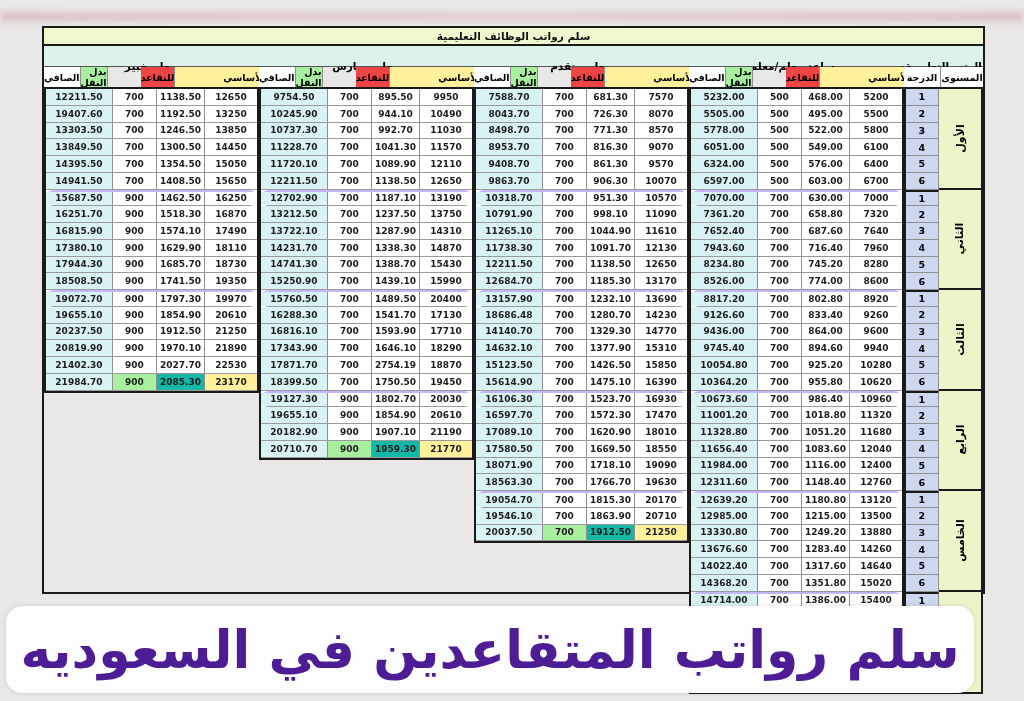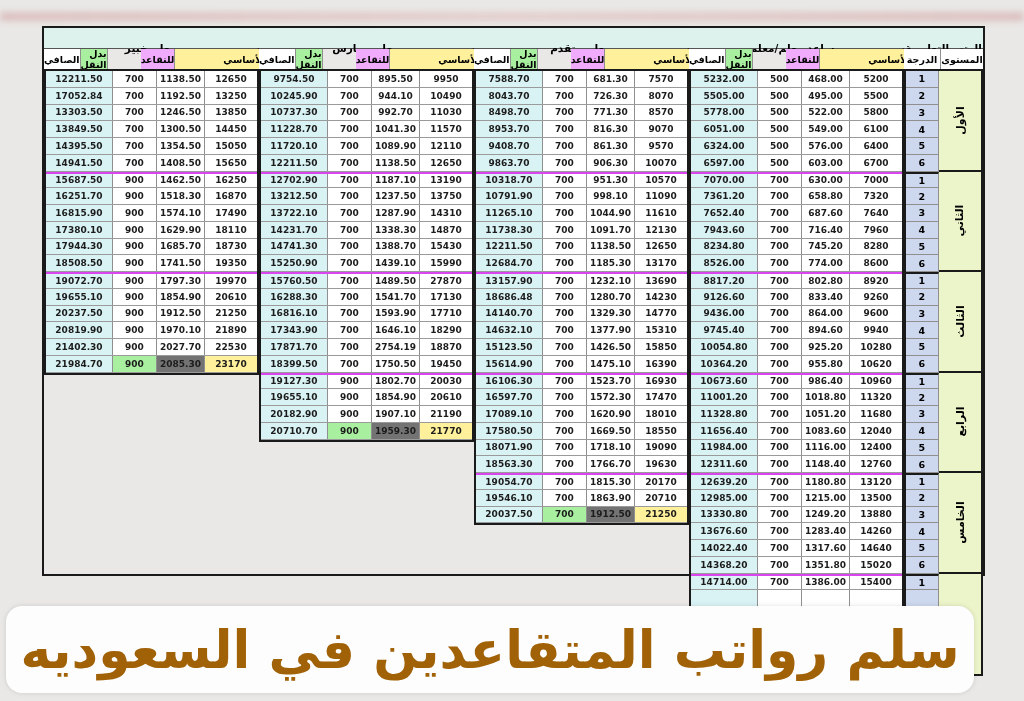--- a/index.html
+++ b/index.html
@@ -16,54 +16,55 @@
   .hdr-groups{height:21px;box-sizing:border-box;display:flex;background:#def2ed;}
   .hg{box-sizing:border-box;border-right:2px solid #1a1a1a;border-bottom:1px solid #555;
       display:flex;align-items:center;justify-content:center;
       font-size:10.5px;font-weight:bold;direction:rtl;background:#def2ed;margin-top:20px;}
   .hg.rank{border-right:none;background:#22c55e;}
   .hdr-sub{height:20px;box-sizing:border-box;display:flex;justify-content:flex-end;}
   .sg{box-sizing:border-box;display:flex;border-right:2px solid #1a1a1a;width:215px;}
   .sc{box-sizing:border-box;border-right:1px solid #8f8f8f;display:flex;align-items:center;justify-content:center;
       font-size:9.5px;font-weight:bold;direction:rtl;background:#fff;}
   .sc:last-child{border-right:none;flex:1;}
-  .sc.tr{background:#a8ef9f;} .sc.pe{background:#f0abfc;margin-left:33px;} .sc.ba{background:#fff09b;padding-left:48px;}
+  .sc.tr{background:#a8ef9f;} .sc.pe{background:#ef4444;margin-left:33px;} .sc.ba{background:#fff09b;padding-left:48px;}
   .body{position:relative;height:505px;}
   .card{position:absolute;top:0;box-sizing:border-box;border:2px solid #1a1a1a;background:#fff;}
   .r{display:flex;height:16.75px;box-sizing:border-box;border-bottom:1px solid #9a9a9a;}
-  .r.blk{border-top:2px solid #d946ef;}
+  .r.blk{border-top:2px solid #c4b5fd;border-radius:8px;}
   .c{box-sizing:border-box;border-right:1px solid #8f8f8f;display:flex;align-items:center;justify-content:center;
      font-size:9px;font-weight:bold;color:#1c1c1c;background:#fff;overflow:hidden;white-space:nowrap;}
   .c.net{width:67px;background:#d9f2f4;}
   .c.tr{width:44px;} .c.pe{width:48px;}
   .c.ba{flex:1;border-right:none;}
-  .c.hl-tr{background:#a8ef9f;} .c.hl-pe{background:#737373;} .c.hl-ba{background:#fff09b;}
+  .c.hl-tr{background:#a8ef9f;} .c.hl-pe{background:#14b8a6;} .c.hl-ba{background:#fff09b;}
   .rank-card{position:absolute;left:860px;top:0;width:79px;box-sizing:border-box;
              border:2px solid #1a1a1a;display:flex;background:#ecf4ca;}
   .deg-col{width:36px;}
   .dg{box-sizing:border-box;height:16.75px;border-bottom:1px solid #8f8f8f;border-right:1px solid #8f8f8f;
       display:flex;align-items:center;justify-content:center;font-size:9.5px;font-weight:bold;background:#cdd8ee;}
   .dg.blk{border-top:2px solid #1a1a1a;}
   .lvl-col{flex:1;display:flex;flex-direction:column;}
   .lv{box-sizing:border-box;height:100.5px;border-bottom:2px solid #1a1a1a;background:#ecf4ca;
       display:flex;align-items:center;justify-content:center;}
   .lv:last-child{border-bottom:none;}
   .lv span{transform:rotate(-90deg);white-space:nowrap;font-size:11px;font-weight:bold;direction:rtl;}
   .banner{position:absolute;left:6px;top:606px;width:968px;height:87px;background:#fdfdfd;
           border-radius:16px;display:flex;align-items:center;justify-content:center;z-index:5;
           box-shadow:0 0 5px rgba(0,0,0,.12);}
-  .banner span{font-size:52px;font-weight:bold;color:#a16207;direction:rtl;white-space:nowrap;}
+  .banner span{font-size:52px;font-weight:bold;color:#4c1d95;direction:rtl;white-space:nowrap;}
 </style>
 </head>
 <body>
 
 <div class="stage">
   <div class="artifact"></div>
 
   <div class="tbl">
+    <div class="hdr-title">سلم رواتب الوظائف التعليمية</div>
     <div class="hdr-groups">
         <div class="hg" style="width: 215px;">معلم خبير</div>
         <div class="hg" style="width: 215px;">معلم ممارس</div>
         <div class="hg" style="width: 215px;">معلم متقدم</div>
         <div class="hg" style="width: 215px;">مساعد معلم/معلم</div>
         <div class="hg rank" style="flex: 1 1 0%;">الرتب التعليمية</div>
       </div>
     <div class="hdr-sub">
         <div class="sg">
           <div class="sc" style="width: 69px;">الصافي</div>
@@ -94,21 +95,21 @@
       </div>
     <div class="body">
         <div class="card" style="left: 0px; width: 215px; height: 305.5px;">
           <div class="r">
             <div class="c net">12211.50</div>
             <div class="c tr">700</div>
             <div class="c pe">1138.50</div>
             <div class="c ba">12650</div>
           </div>
           <div class="r">
-            <div class="c net">17052.84</div>
+            <div class="c net">19407.60</div>
             <div class="c tr">700</div>
             <div class="c pe">1192.50</div>
             <div class="c ba">13250</div>
           </div>
           <div class="r">
             <div class="c net">13303.50</div>
             <div class="c tr">700</div>
             <div class="c pe">1246.50</div>
             <div class="c ba">13850</div>
           </div>
@@ -273,21 +274,21 @@
           <div class="r">
             <div class="c net">15250.90</div>
             <div class="c tr">700</div>
             <div class="c pe">1439.10</div>
             <div class="c ba">15990</div>
           </div>
           <div class="r blk">
             <div class="c net">15760.50</div>
             <div class="c tr">700</div>
             <div class="c pe">1489.50</div>
-            <div class="c ba">27870</div>
+            <div class="c ba">20400</div>
           </div>
           <div class="r">
             <div class="c net">16288.30</div>
             <div class="c tr">700</div>
             <div class="c pe">1541.70</div>
             <div class="c ba">17130</div>
           </div>
           <div class="r">
             <div class="c net">16816.10</div>
             <div class="c tr">700</div>

